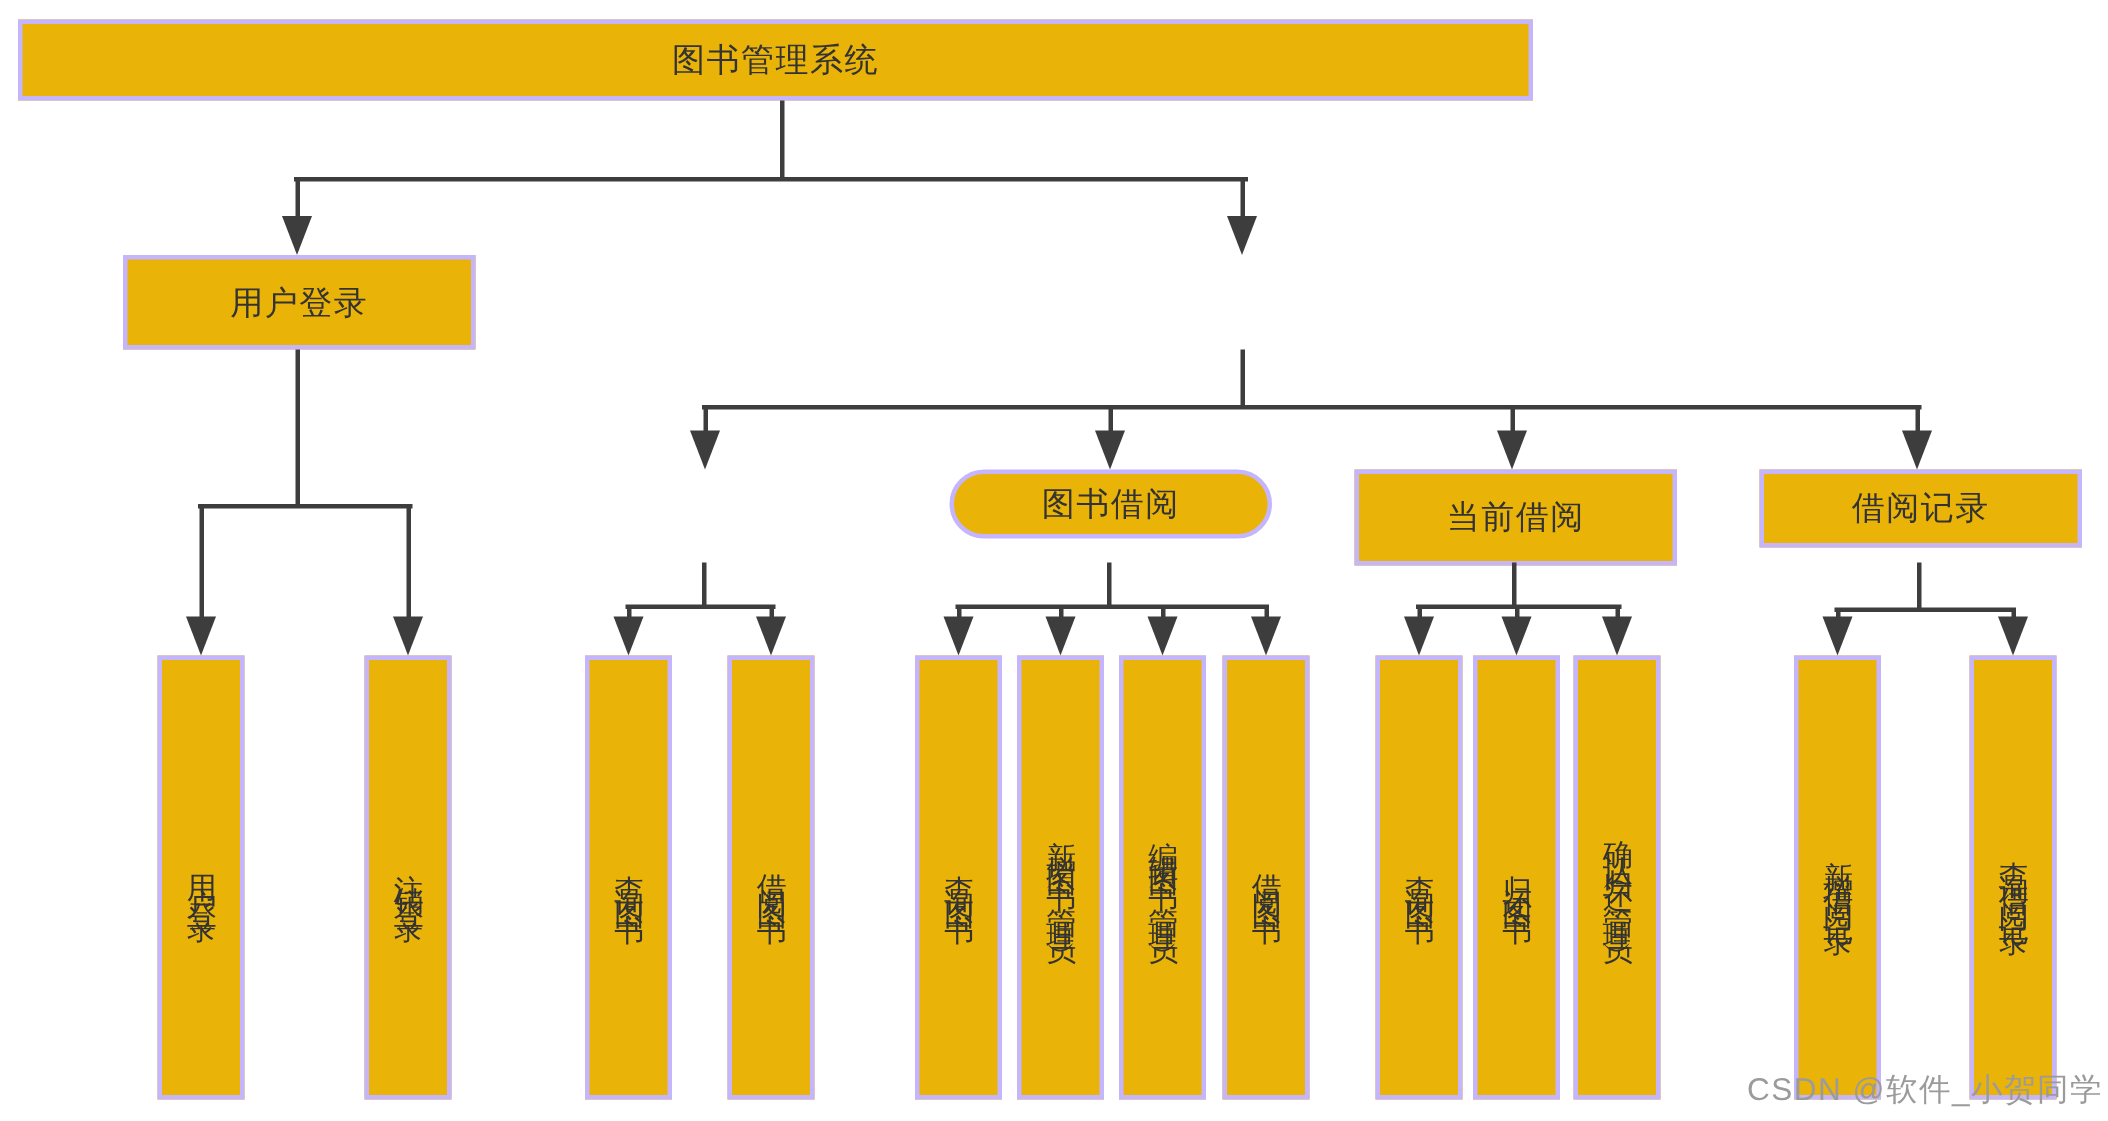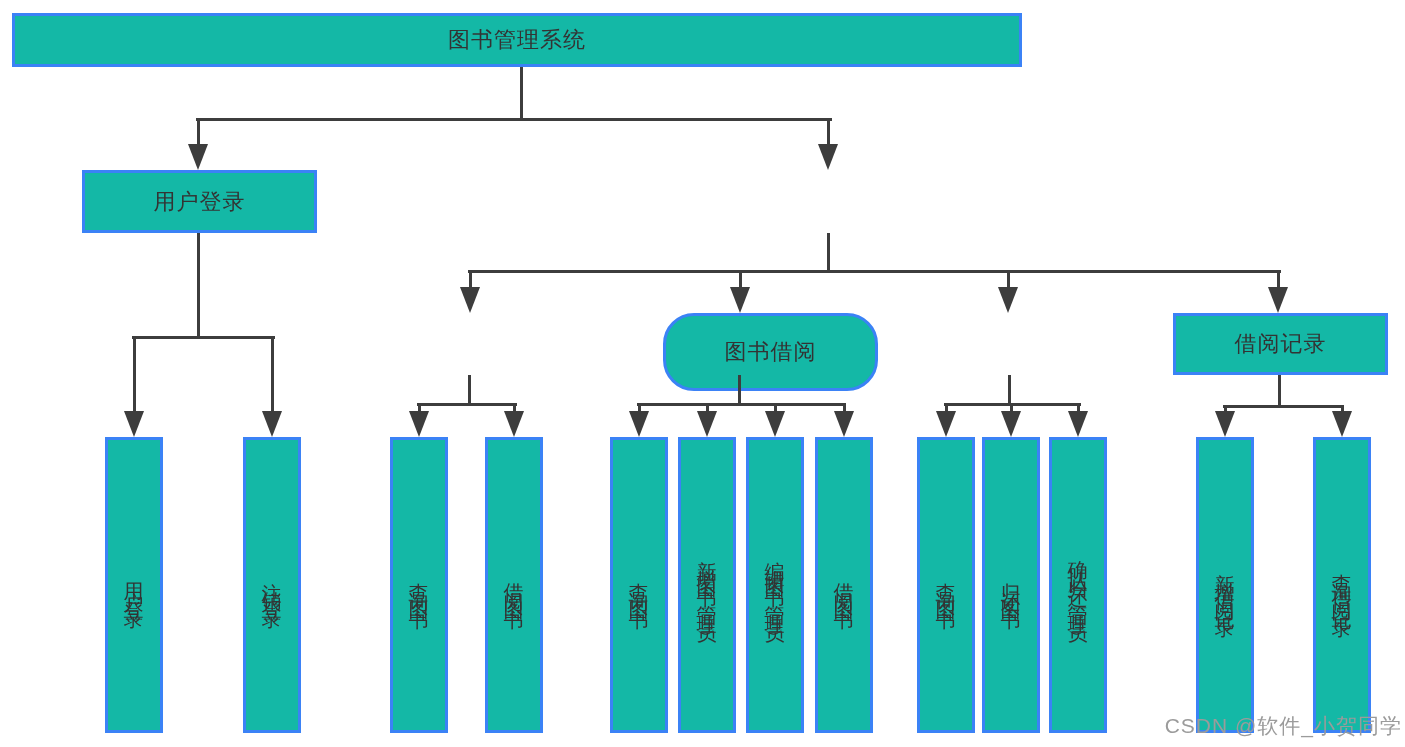--- a/index.html
+++ b/index.html
@@ -7,22 +7,22 @@
     position: relative;
     width: 1405px;
     height: 747px;
     background: #ffffff;
     font-family: "Liberation Sans", "DejaVu Sans", sans-serif;
     overflow: hidden;
   }
   .box {
     position: absolute;
     box-sizing: border-box;
-    border: 3px solid #3b82f6;
-    background: #14b8a6;
+    border: 3px solid #c4b5fd;
+    background: #eab308;
     display: flex;
     align-items: center;
     justify-content: center;
     color: #333333;
   }
   .hbox span {
     font-size: 22px;
     letter-spacing: 1px;
     white-space: nowrap;
   }
@@ -63,24 +63,27 @@
 <div id="canvas">
 
   <div class="box hbox" style="left:12px; top:13px; width:1010px; height:54px;">
     <span>图书管理系统</span>
   </div>
 
   <div class="box hbox" style="left:82px; top:170px; width:235px; height:63px;">
     <span>用户登录</span>
   </div>
 
-  <div class="box hbox" style="left:663px; top:313px; width:215px; height:78px;border-radius:31px;">
+  <div class="box hbox" style="left:633px; top:313px; width:215px; height:46px;border-radius:31px;">
     <span>图书借阅</span>
   </div>
-  <div class="box hbox" style="left:1173px; top:313px; width:215px; height:62px;">
+  <div class="box hbox" style="left:903px; top:313px; width:215px; height:64px;">
+    <span>当前借阅</span>
+  </div>
+  <div class="box hbox" style="left:1173px; top:313px; width:215px; height:52px;">
     <span>借阅记录</span>
   </div>
 
   <div class="box leaf" style="left:105px; top:437px; width:58px; height:296px;">
     <span>用户登录</span>
   </div>
   <div class="box leaf" style="left:243px; top:437px; width:58px; height:296px;">
     <span>注销登录</span>
   </div>
 

